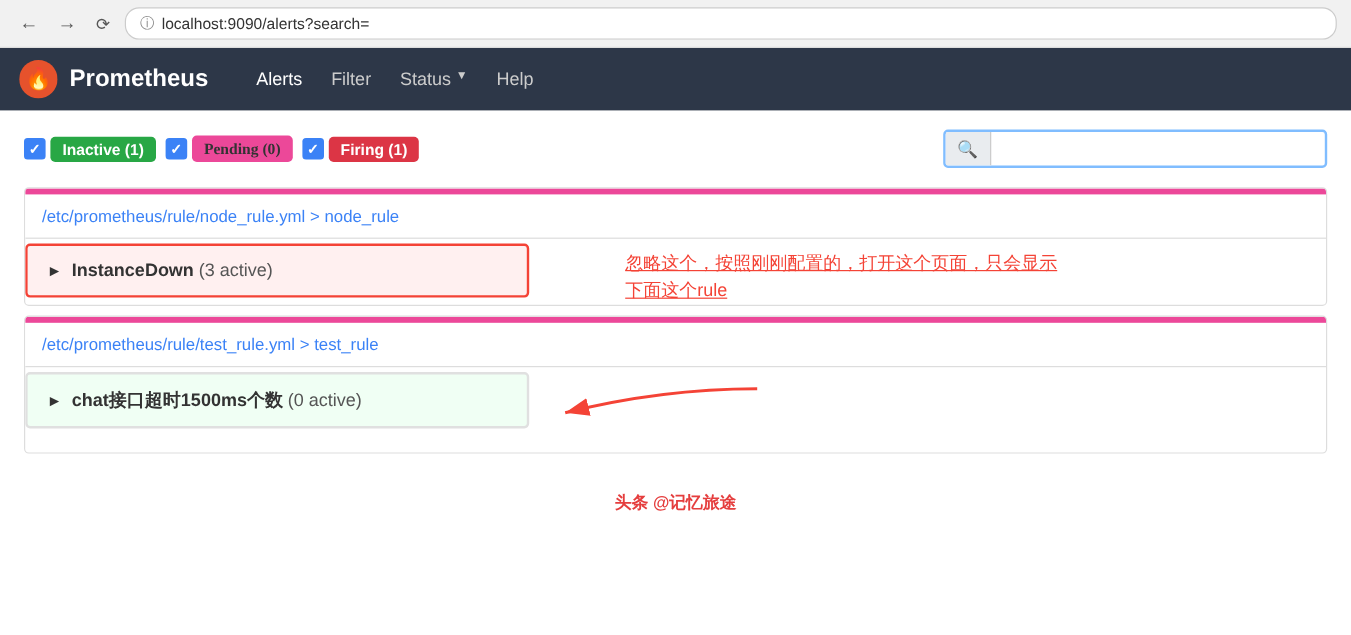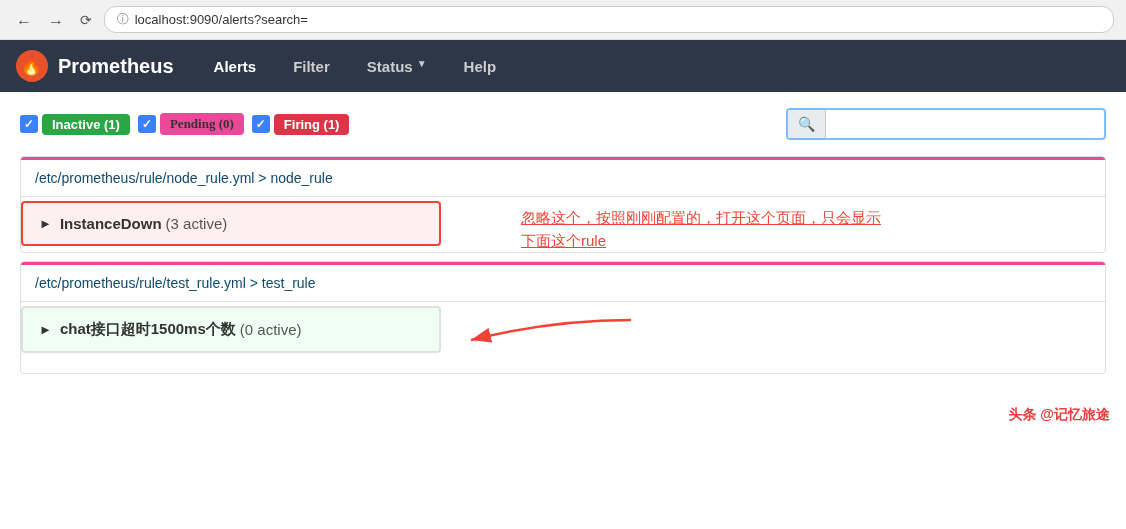--- a/index.html
+++ b/index.html
@@ -57,23 +57,22 @@
       height: 32px;
     }
     .navbar-title {
       color: #fff;
       font-size: 20px;
       font-weight: bold;
     }
     .navbar-links {
       display: flex;
       align-items: center;
-      gap: 17px;
+      gap: 4px;
       margin-left: 10px;
-      font-weight: bold;
     }
     .navbar-link {
       color: #ccc;
       text-decoration: none;
       padding: 6px 10px;
       font-size: 15px;
       border-radius: 4px;
       cursor: pointer;
     }
     .navbar-link.active { color: #fff; }
@@ -152,23 +151,23 @@
       padding: 6px 10px;
       font-size: 13px;
       color: #999;
       flex: 1;
     }
 
     
     .rule-path {
       padding: 10px 14px;
       font-size: 14px;
-      color: #0c4a6e;
+      color: #3b82f6;
       background: #fff;
-      border-top: 3px solid #ec4899;
+      border-top: 5px solid #ec4899;
       border-bottom: 1px solid #ddd;
       margin-bottom: 0;
     }
 
     .alert-row {
       display: flex;
       align-items: center;
       padding: 12px 16px;
       border: 2px solid transparent;
       margin: 4px 0;
@@ -214,21 +213,21 @@
     }
 
     .annotation-container {
       flex: 1;
       padding-left: 20px;
       padding-top: 10px;
     }
 
     
     .watermark {
-      text-align: right;
+      text-align: center;
       padding: 8px 16px;
       color: #e53e3e;
       font-size: 14px;
       font-weight: bold;
     }
 
     .sections-wrapper {
       border: 1px solid #ddd;
       border-radius: 4px;
       overflow: hidden;

